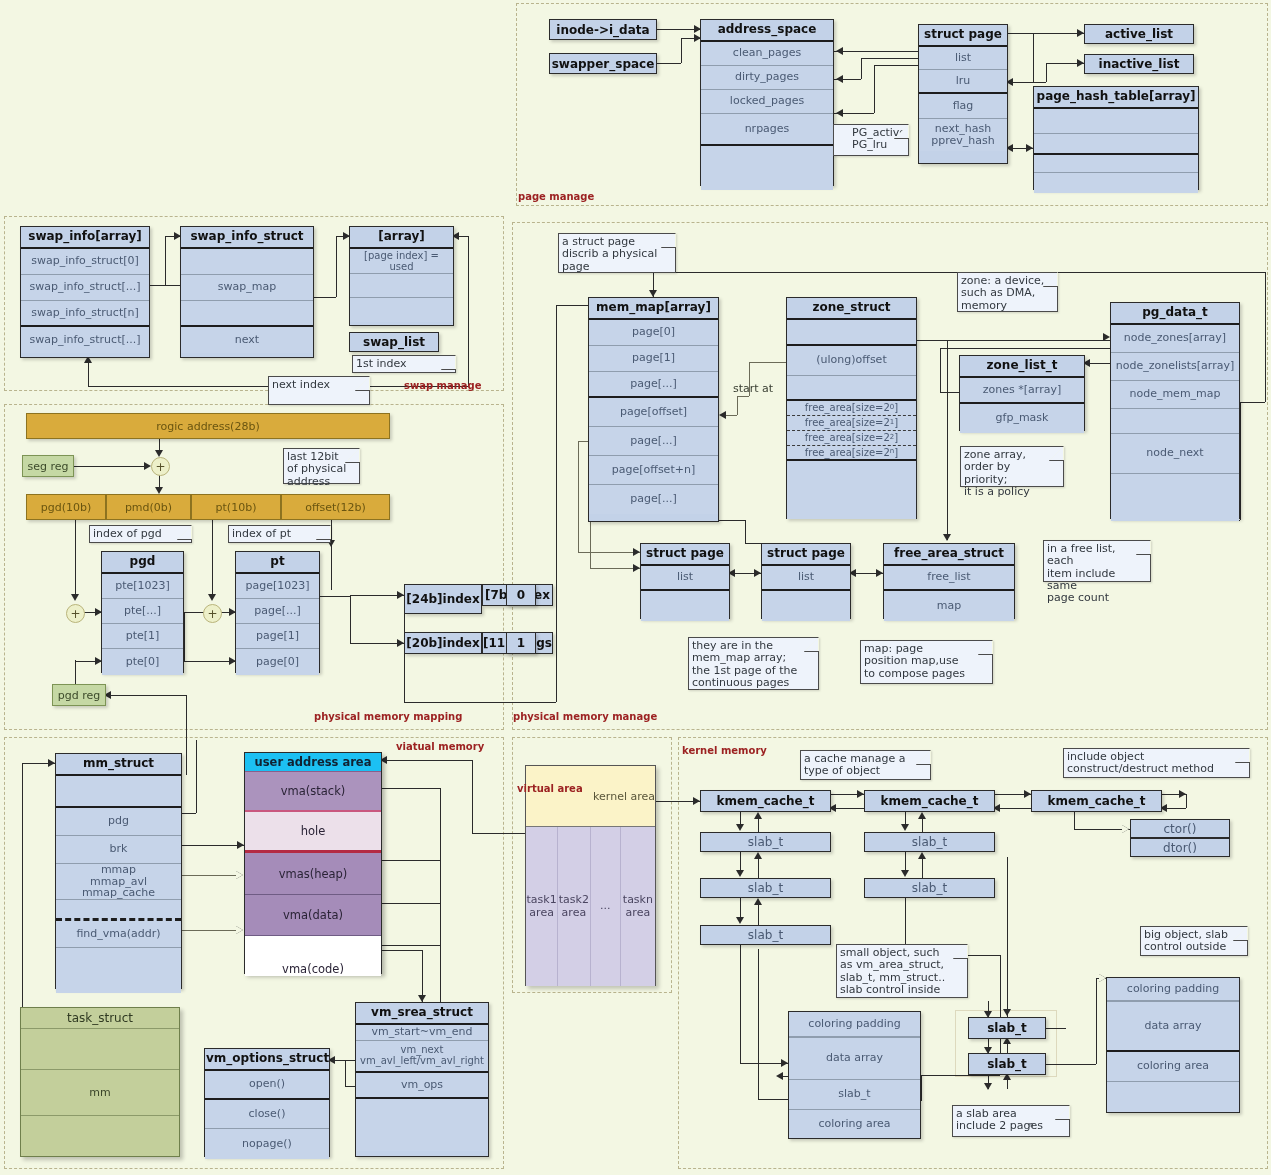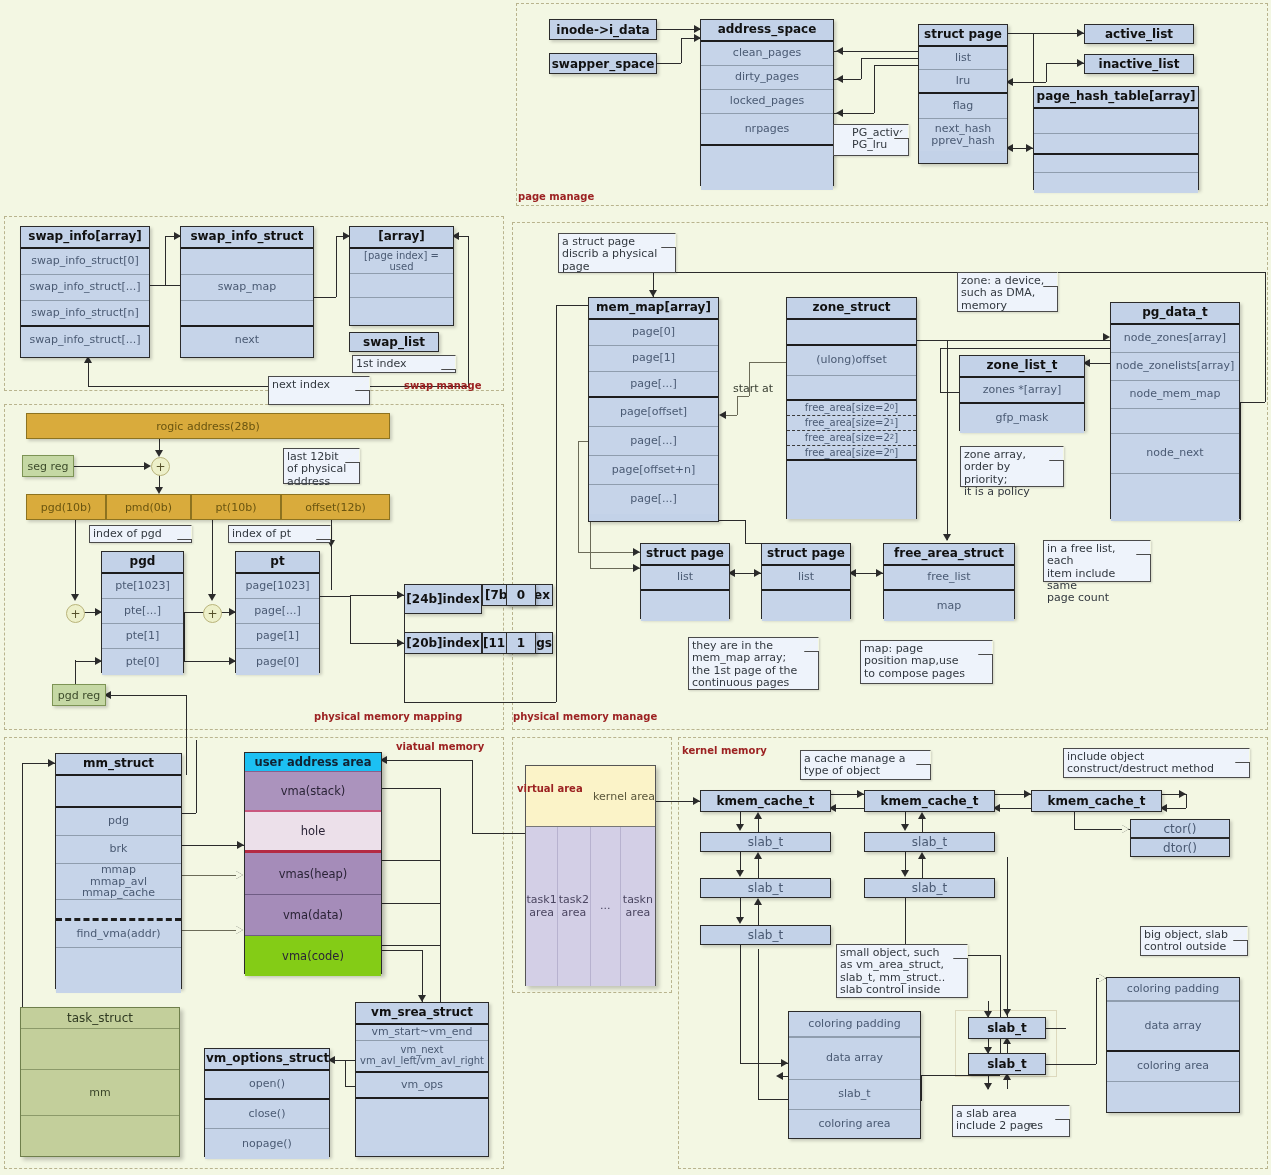--- a/index.html
+++ b/index.html
@@ -491,21 +491,21 @@
       </div>
     <div class="seg" style="height:41px;background:#ece0ea;border-bottom:3px solid #b42b44;">
         <span>hole</span>
       </div>
     <div class="seg" style="height:42px;background:#a58cb9;border-bottom:1px solid #6f5c84;">
         <span>vmas(heap)</span>
       </div>
     <div class="seg" style="height:41px;background:#a58cb9;border-bottom:1px solid #6f5c84;">
         <span>vma(data)</span>
       </div>
-    <div class="seg" style="height:40px;background:#84cc16;">
+    <div class="seg" style="height:40px;background:#ffffff;align-items:flex-end;">
         <span>vma(code)</span>
       </div>
   </div>
 
   <div class="greenbox" style="left:20px;top:1007px;width:160px;height:150px;">
     <div class="hd">task_struct</div>
     <div class="row" style="height:40px;"></div>
     <div class="row" style="height:45px;">mm</div>
     <div class="row" style="height:42px;"></div>
   </div>

